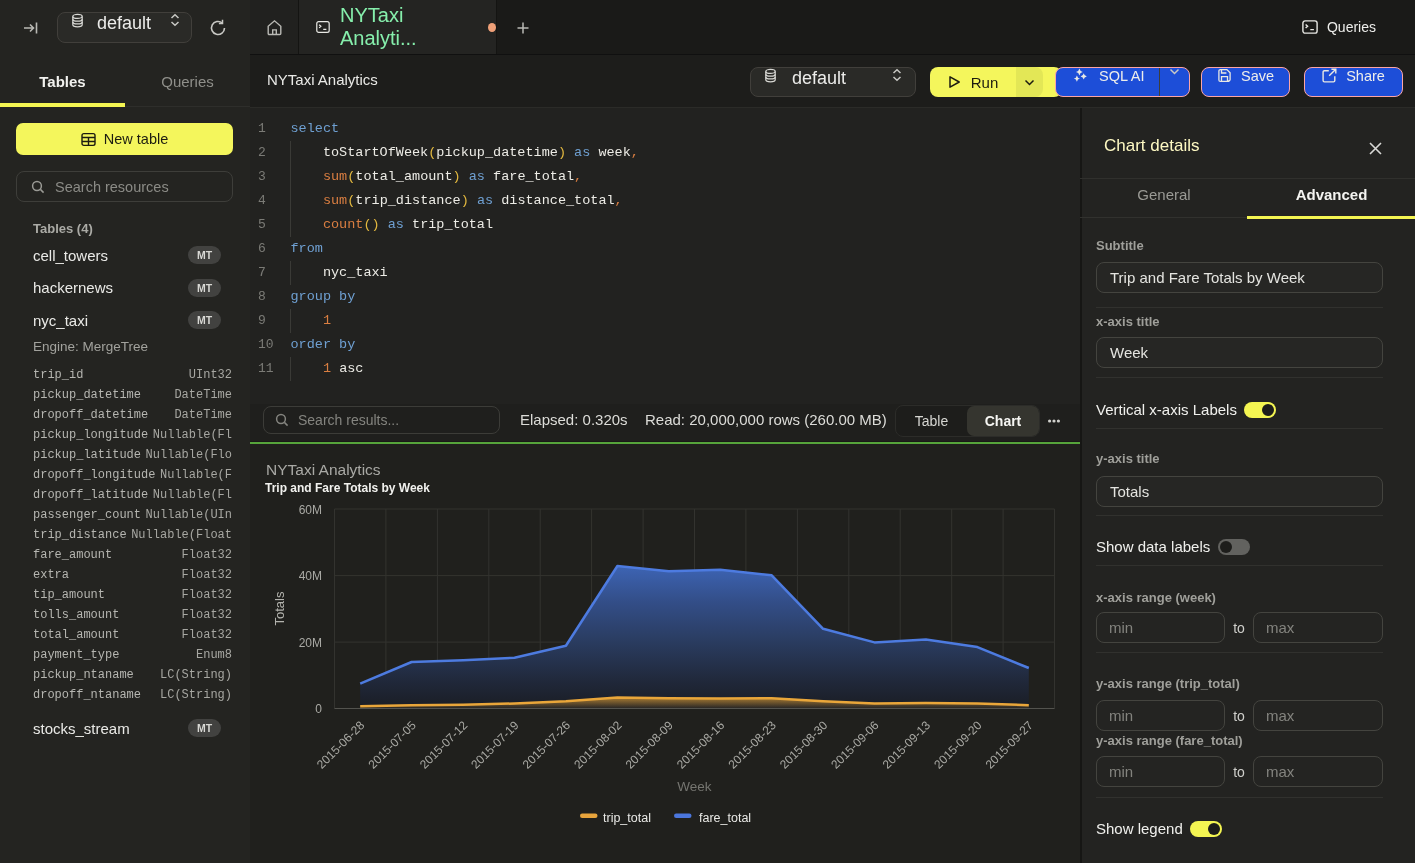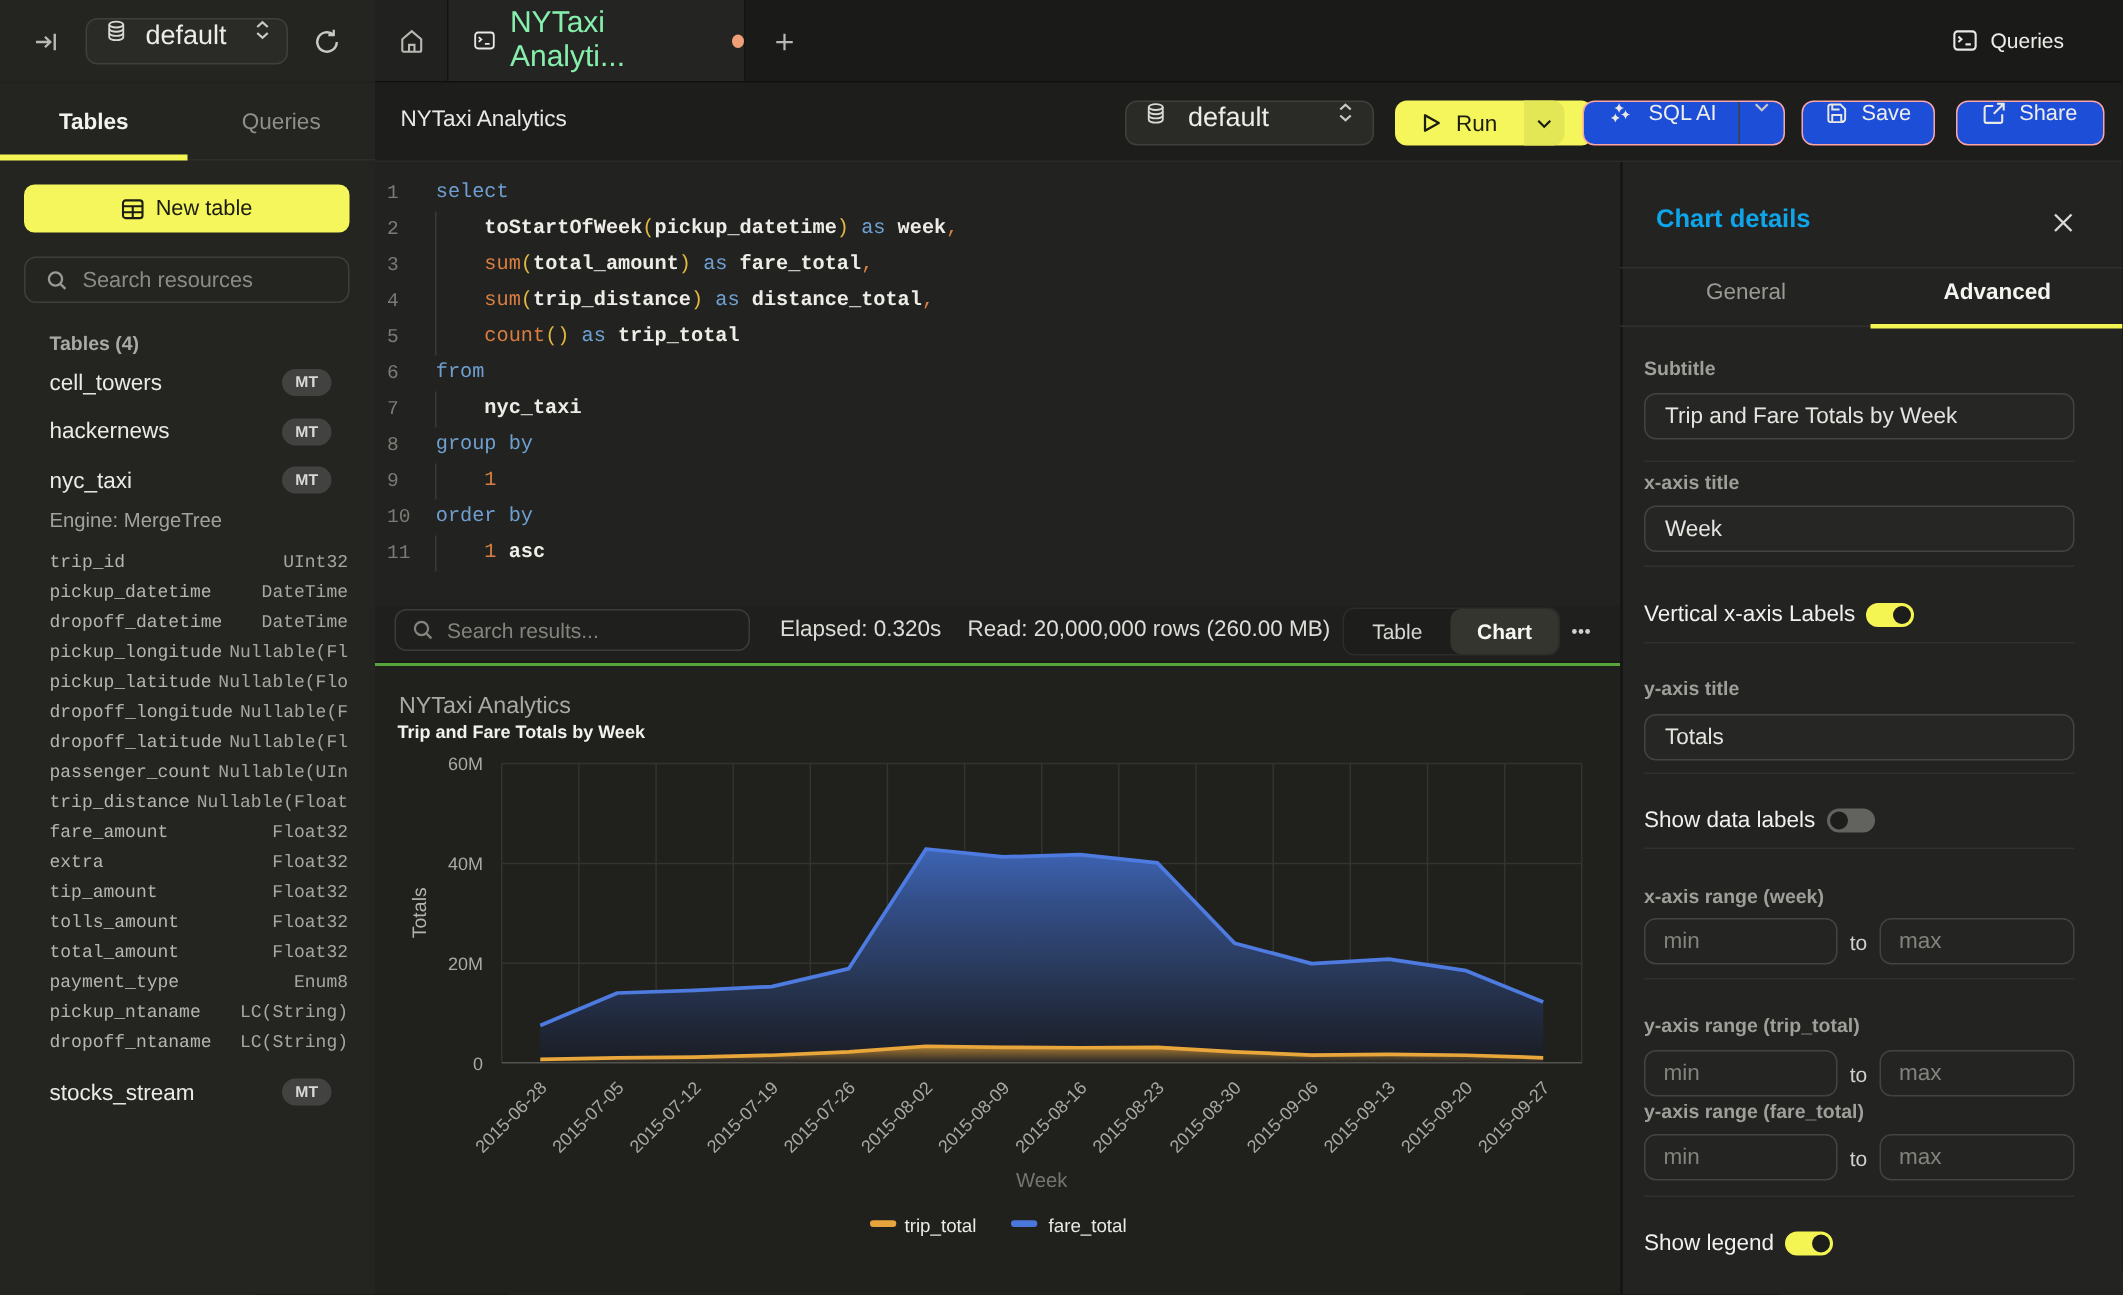--- a/index.html
+++ b/index.html
@@ -27,32 +27,32 @@
 .cols{position:absolute;left:33px;right:18px;top:310px;font-family:"Liberation Mono",monospace;font-size:12px}
 .cols .cr{height:20px;display:flex;align-items:center;justify-content:space-between}
 .cols .cn{color:#b6b6b1}
 .cols .ct{color:#a7a7a2}
 #mheader{position:absolute;left:250px;top:55px;width:1165px;height:53px;background:#1d1d1b;border-bottom:1px solid #2b2b28}
 #mheader h1{position:absolute;left:17px;top:16px;font-size:15px;font-weight:400;color:#e9e9e6}
 .hbtn{position:absolute;top:12px;height:30px;border:1px solid #fca5a5;border-radius:8px;background:#1d4ed8;display:flex;align-items:flex-start;justify-content:center;gap:9px;font-size:14.5px;color:#ededeb}
 #editor{position:absolute;left:250px;top:108px;width:830px;height:296px;background:#222220;font-family:"Liberation Mono",monospace;font-size:13.5px}
 .ln{position:absolute;left:8px;color:#7b7b76;font-size:13px;line-height:24px;height:24px}
 .cl{position:absolute;left:40.5px;white-space:pre;line-height:24px;height:24px}
-.kw{color:#6fa0d2}.fn{color:#d97e41}.pr{color:#e2b83f}.id{color:#edece6;font-weight:700}.cm{color:#d97e41}
+.kw{color:#6fa0d2}.fn{color:#d97e41}.pr{color:#e2b83f}.id{color:#edece6;font-weight:400}.cm{color:#d97e41}
 .iguide{position:absolute;left:40px;width:1px;background:#3a3a36}
 #toolbar{position:absolute;left:250px;top:404px;width:830px;height:37px;background:#1f1f1d}
 #rsearch{position:absolute;left:13px;top:2px;width:237px;height:28px;border:1px solid #3c3c38;border-radius:8px;display:flex;align-items:center;gap:9px;padding-left:11px;color:#84847f;font-size:14px}
 .stat{position:absolute;top:7px;font-size:15px;color:#dcdcd8}
 #seg{position:absolute;left:645px;top:0.5px;width:145px;height:32px;border-radius:8px;background:#1d1d1b;border:1px solid #2c2c29;display:flex}
 #seg .s1{width:71px;display:flex;align-items:center;justify-content:center;color:#d6d6d2;font-size:14px}
 #seg .s2{width:72px;display:flex;align-items:center;justify-content:center;color:#f6f6f3;font-size:14px;font-weight:700;background:#35352f;border-radius:7px}
 #greenline{position:absolute;left:250px;top:442px;width:830px;height:3px;background:#56a43b}
 #chartpane{position:absolute;left:250px;top:443.5px;width:830px;height:419.5px;background:#20201d}
 #rpanel{position:absolute;left:1080px;top:108px;width:335px;height:755px;background:#232321}
-#rpanel h2{position:absolute;left:24px;top:28px;font-size:17px;font-weight:700;color:#0ea5e9}
+#rpanel h2{position:absolute;left:24px;top:28px;font-size:17px;font-weight:400;color:#fef9c3}
 #rptabs{position:absolute;left:0;top:70px;width:333px;height:40px;border-bottom:1px solid #31312e}
 #rptabs .g{position:absolute;left:44px;top:8px;width:80px;text-align:center;color:#9a9a95;font-size:15px}
 #rptabs .a{position:absolute;left:204px;top:8px;width:95px;text-align:center;color:#f4f4f1;font-size:15px;font-weight:700}
 #rptabs .yu{position:absolute;left:167px;bottom:-2px;width:168px;height:3px;background:#f4f552}
 .flabel{position:absolute;left:16px;font-size:13px;font-weight:700;color:#9f9f9a}
 .finput{position:absolute;left:16px;width:287px;height:31px;background:#262624;border:1px solid #44443f;border-radius:8px;display:flex;align-items:center;padding-left:13px;font-size:15px;color:#e4e4e0}
 .fdiv{position:absolute;left:16px;width:287px;height:1px;background:#31312e}
 .tglrow{position:absolute;left:16px;display:flex;align-items:center;gap:7.5px;font-size:15px;color:#f0f0ed}
 .tgl{width:32px;height:16px;border-radius:8px;position:relative}
 .tgl.on{background:#f4f552}

